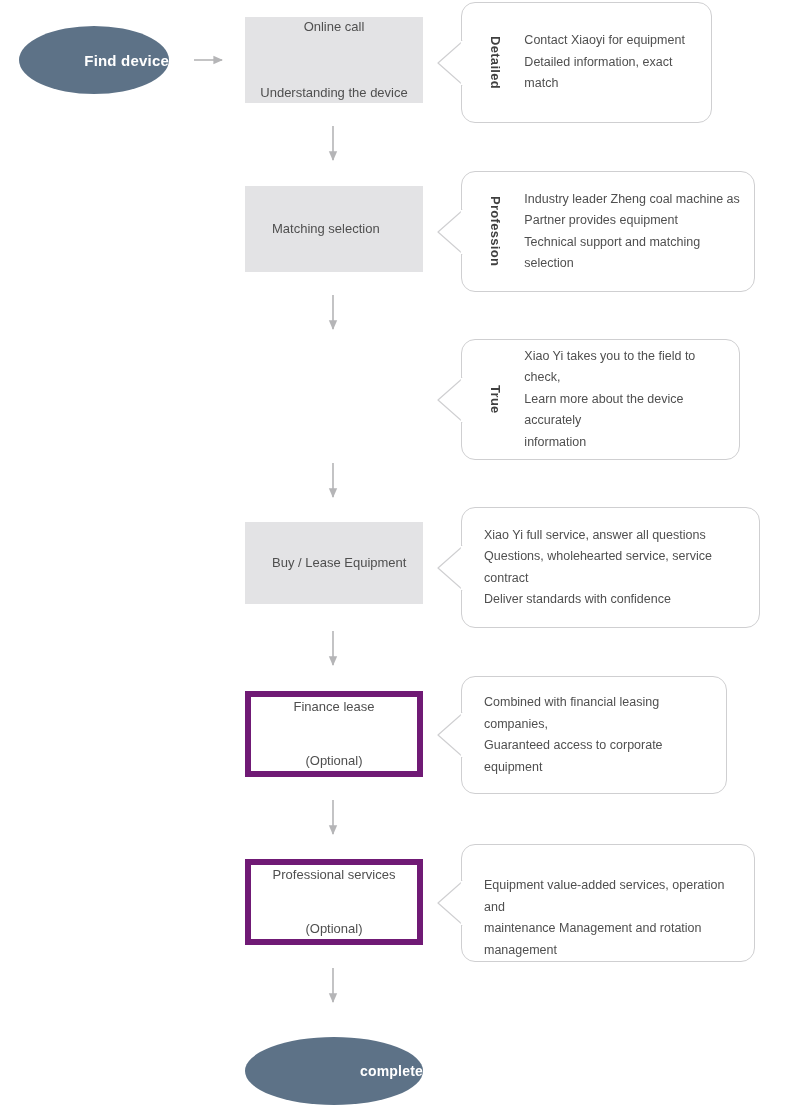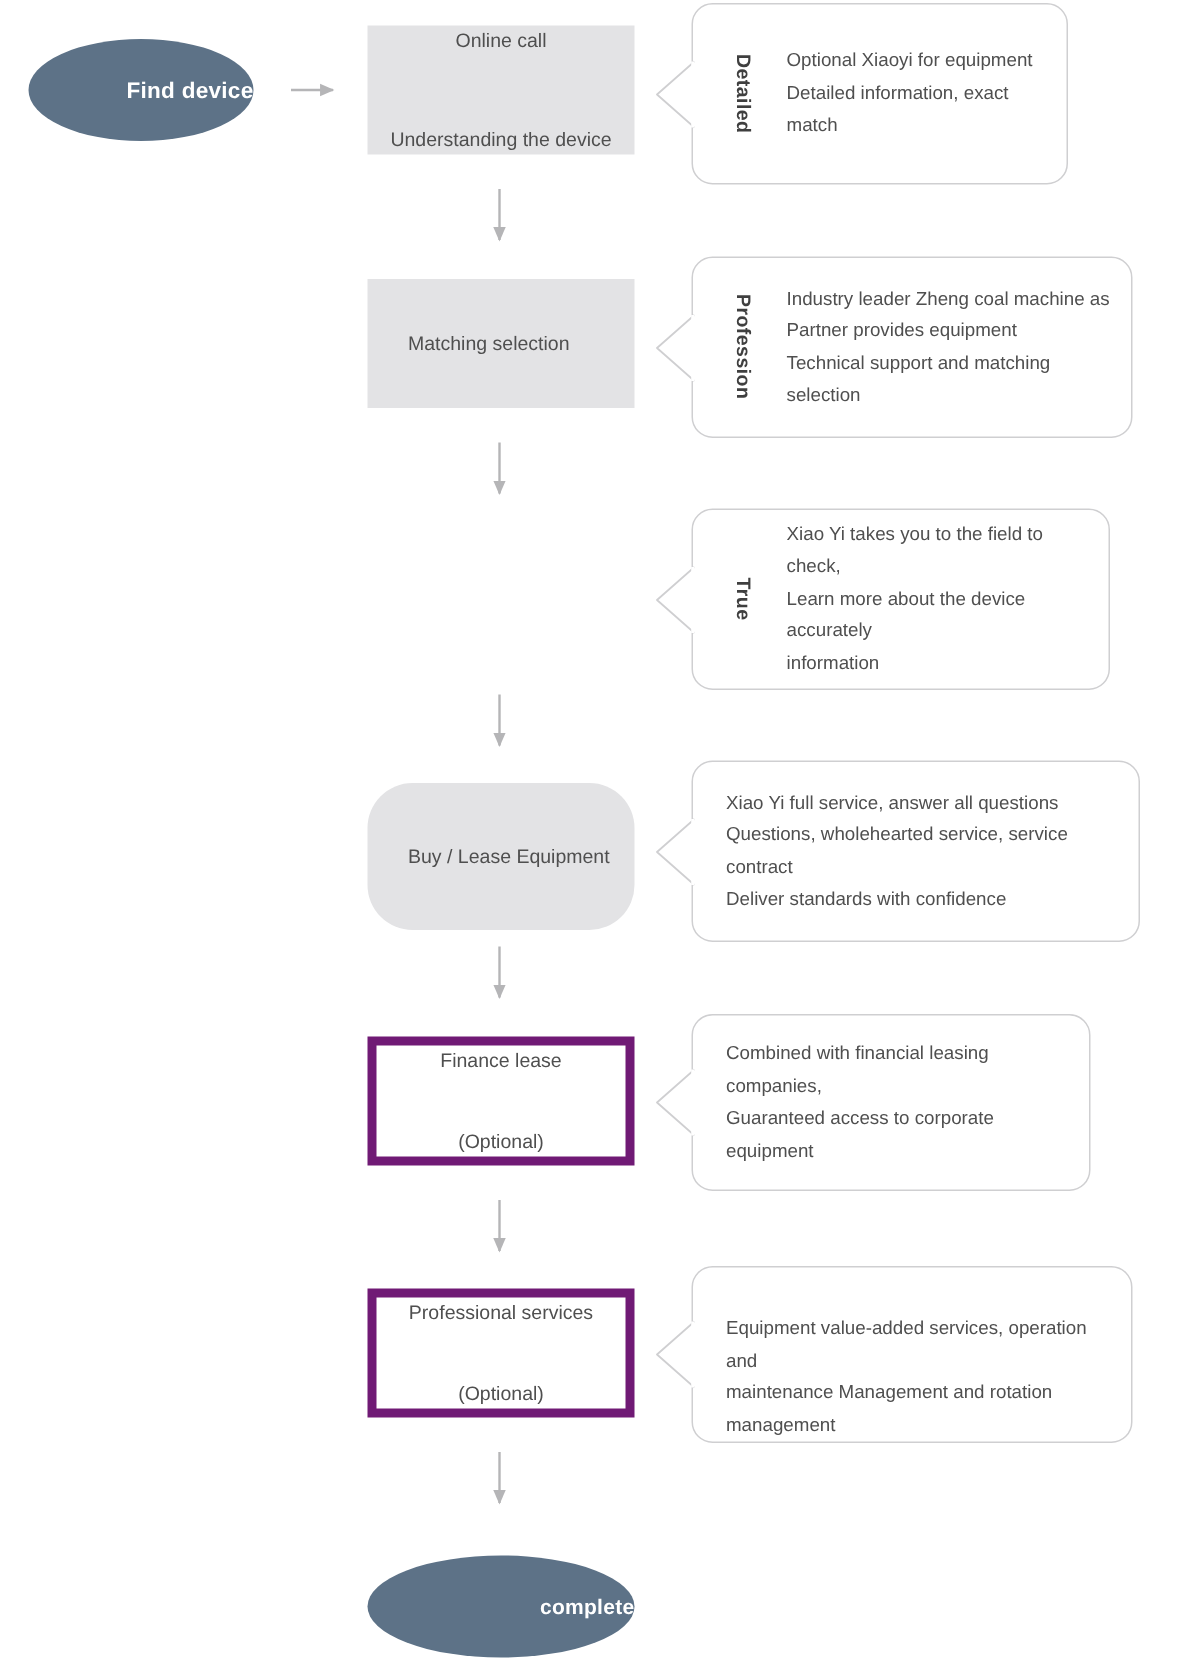--- a/index.html
+++ b/index.html
@@ -78,21 +78,21 @@
     align-items: flex-start;
     text-align: left;
     padding-left: 27px;
   }
   .process-box .line + .line { margin-top: 14px; }
   .process-box.opt .line + .line { margin-top: 8px; }
 
   #box-online-call     { top: 17px;  height: 86px; }
   #box-matching        { top: 186px; height: 86px; }
   #box-field-view      { top: 354px; height: 86px; }
-  #box-buy-lease       { top: 522px; height: 98px; border-radius: 30px; }
+  #box-buy-lease       { top: 522px; height: 82px; }
   #box-finance-lease   { top: 691px; height: 86px; }
   #box-professional    { top: 859px; height: 86px; }
 
   
   .callout {
     position: absolute;
     box-sizing: border-box;
     background: #ffffff;
     border: 1px solid #cfcfd1;
     border-radius: 14px;
@@ -194,21 +194,21 @@
   <div class="terminator" id="end-terminator">
     <span>complete</span>
   </div>
 
   <div class="callout" id="callout-detailed">
     <svg class="tail" viewBox="0 0 26 48" xmlns="http://www.w3.org/2000/svg">
       <path d="M26,2 L1,24 L26,46" fill="#ffffff" stroke="#cfcfd1" stroke-width="1.2" stroke-linejoin="round"></path>
       <line x1="25" y1="2" x2="25" y2="46" stroke="#ffffff" stroke-width="2.4"></line>
     </svg>
     <span class="vlabel">Detailed</span>
-    <span class="ctext">Optional Xiaoyi for equipment
+    <span class="ctext">Contact Xiaoyi for equipment
 Detailed information, exact match</span>
   </div>
 
   <div class="callout" id="callout-profession">
     <svg class="tail" viewBox="0 0 26 48" xmlns="http://www.w3.org/2000/svg">
       <path d="M26,2 L1,24 L26,46" fill="#ffffff" stroke="#cfcfd1" stroke-width="1.2" stroke-linejoin="round"></path>
       <line x1="25" y1="2" x2="25" y2="46" stroke="#ffffff" stroke-width="2.4"></line>
     </svg>
     <span class="vlabel">Profession</span>
     <span class="ctext">Industry leader Zheng coal machine as

